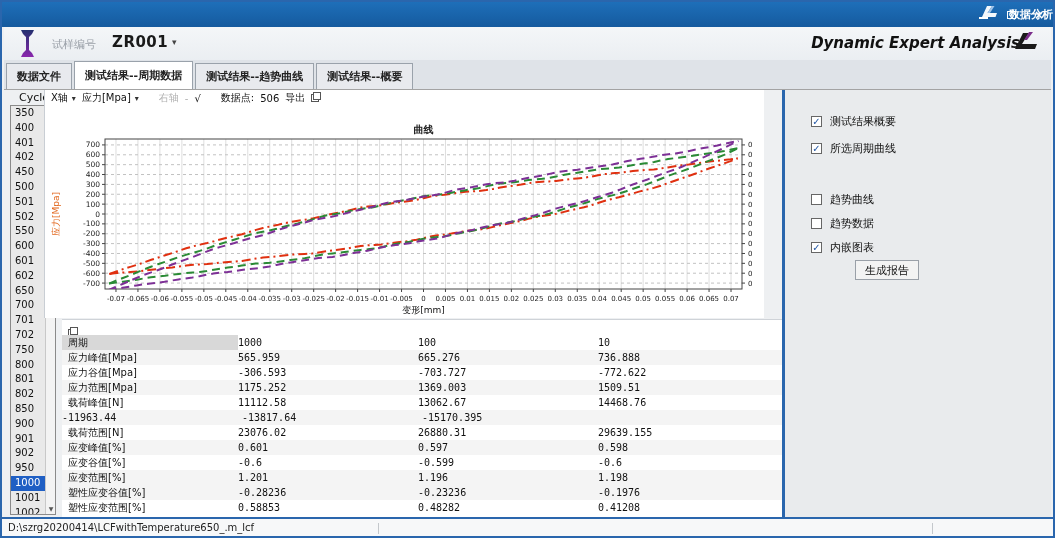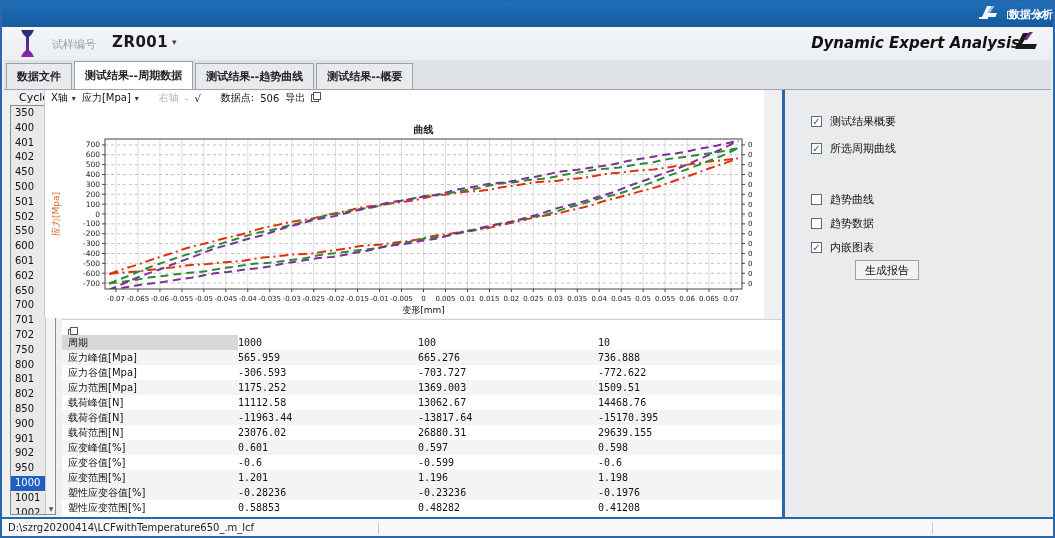--- a/index.html
+++ b/index.html
@@ -418,21 +418,20 @@
             <div class="tval">1369.003</div>
             <div class="tval">1509.51</div>
           </div>
           <div class="trow">
             <div class="tlabel">载荷峰值[N]</div>
             <div class="tval">11112.58</div>
             <div class="tval">13062.67</div>
             <div class="tval">14468.76</div>
           </div>
           <div class="trow alt">
-            <div class="tlabel">载荷谷值[N]</div>
             <div class="tval">-11963.44</div>
             <div class="tval">-13817.64</div>
             <div class="tval">-15170.395</div>
           </div>
           <div class="trow">
             <div class="tlabel">载荷范围[N]</div>
             <div class="tval">23076.02</div>
             <div class="tval">26880.31</div>
             <div class="tval">29639.155</div>
           </div>

